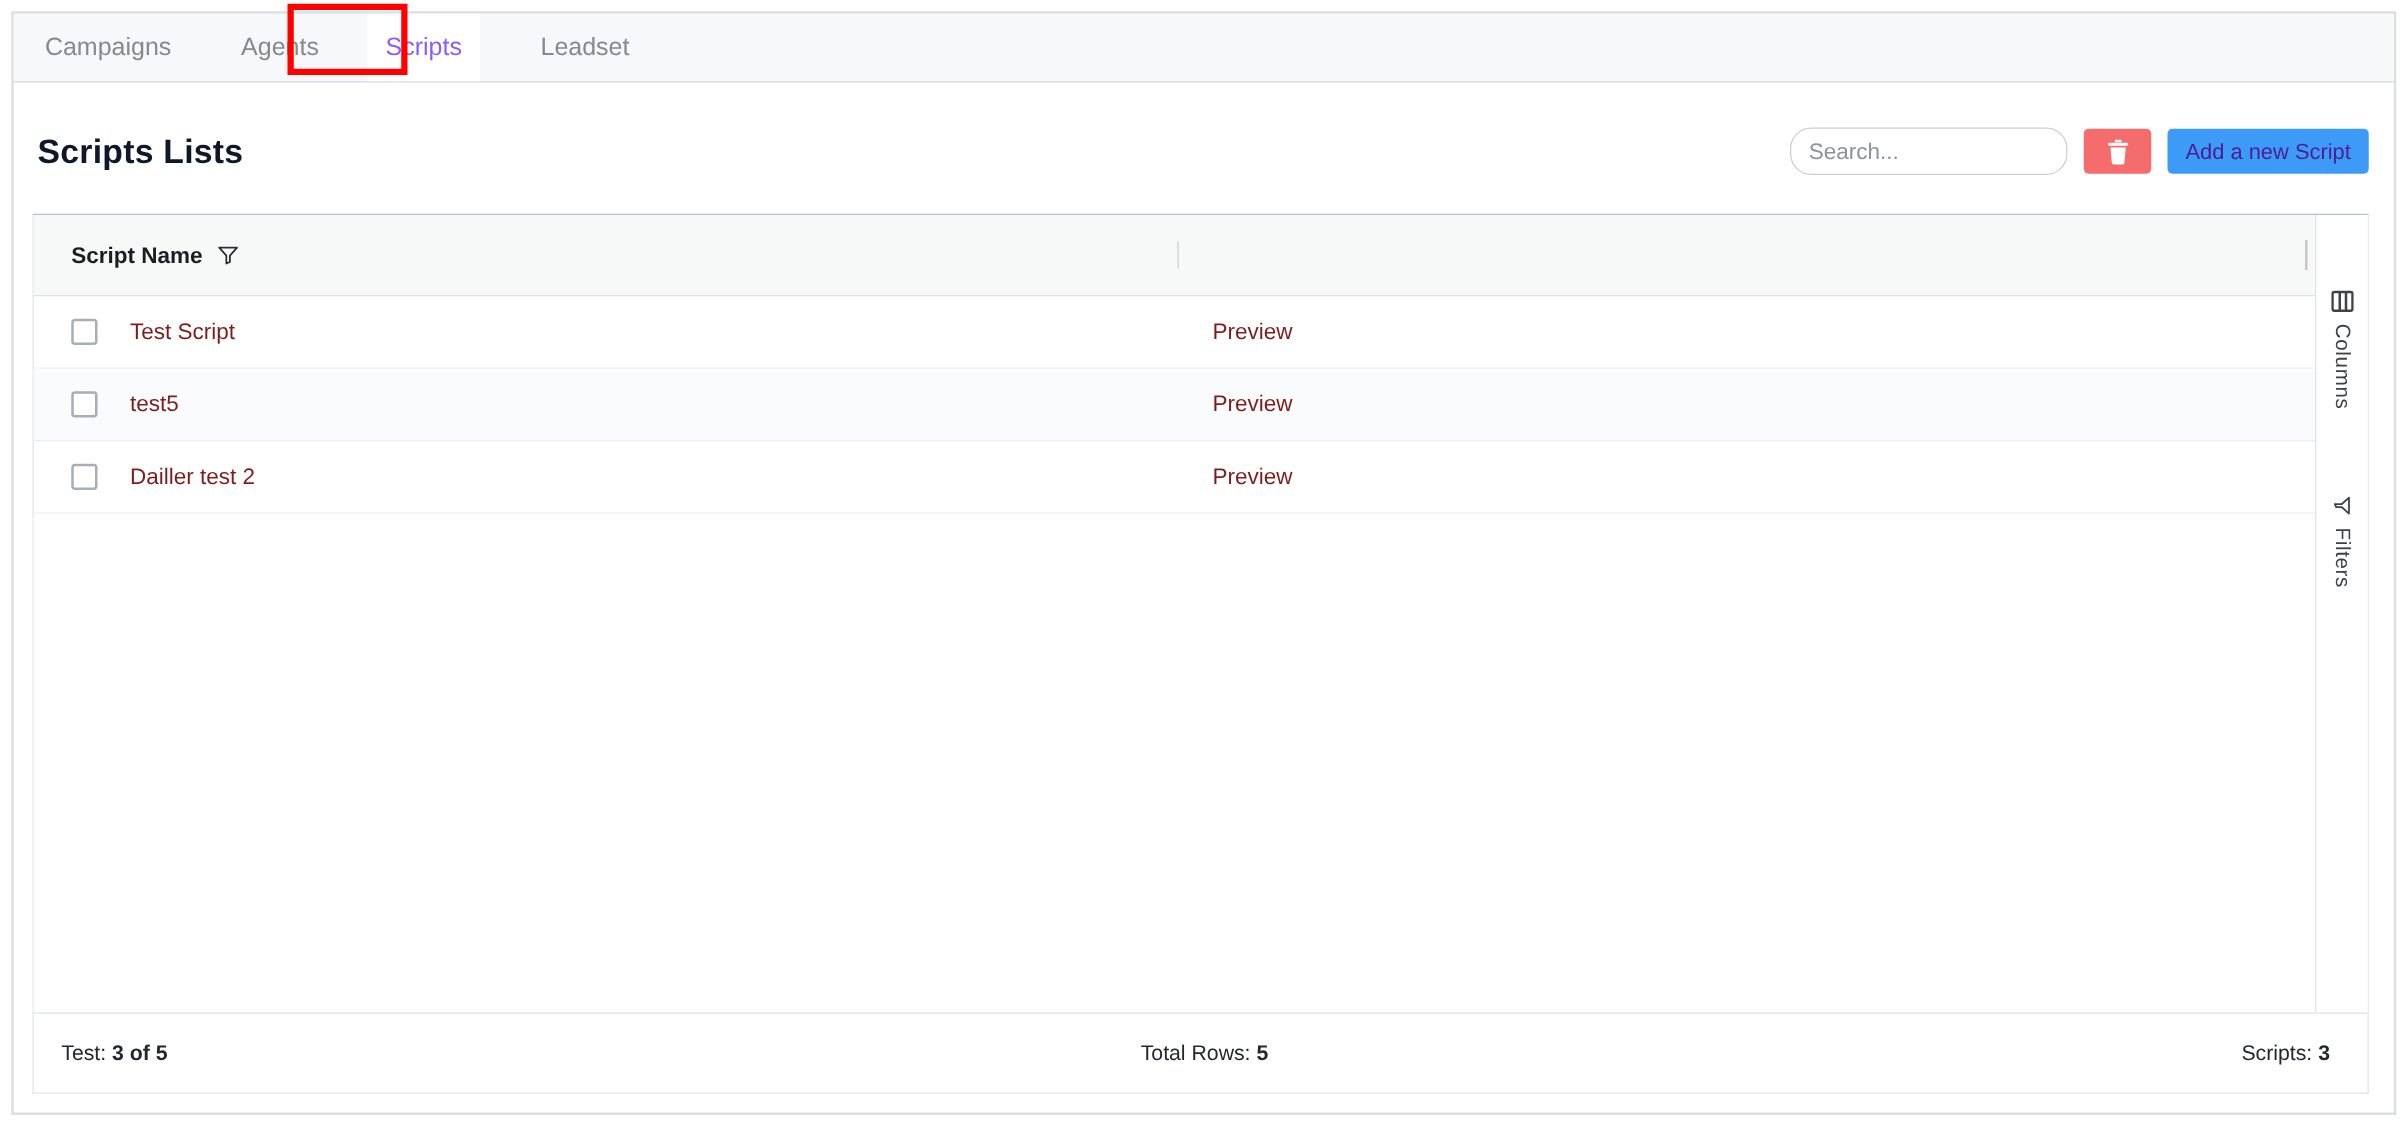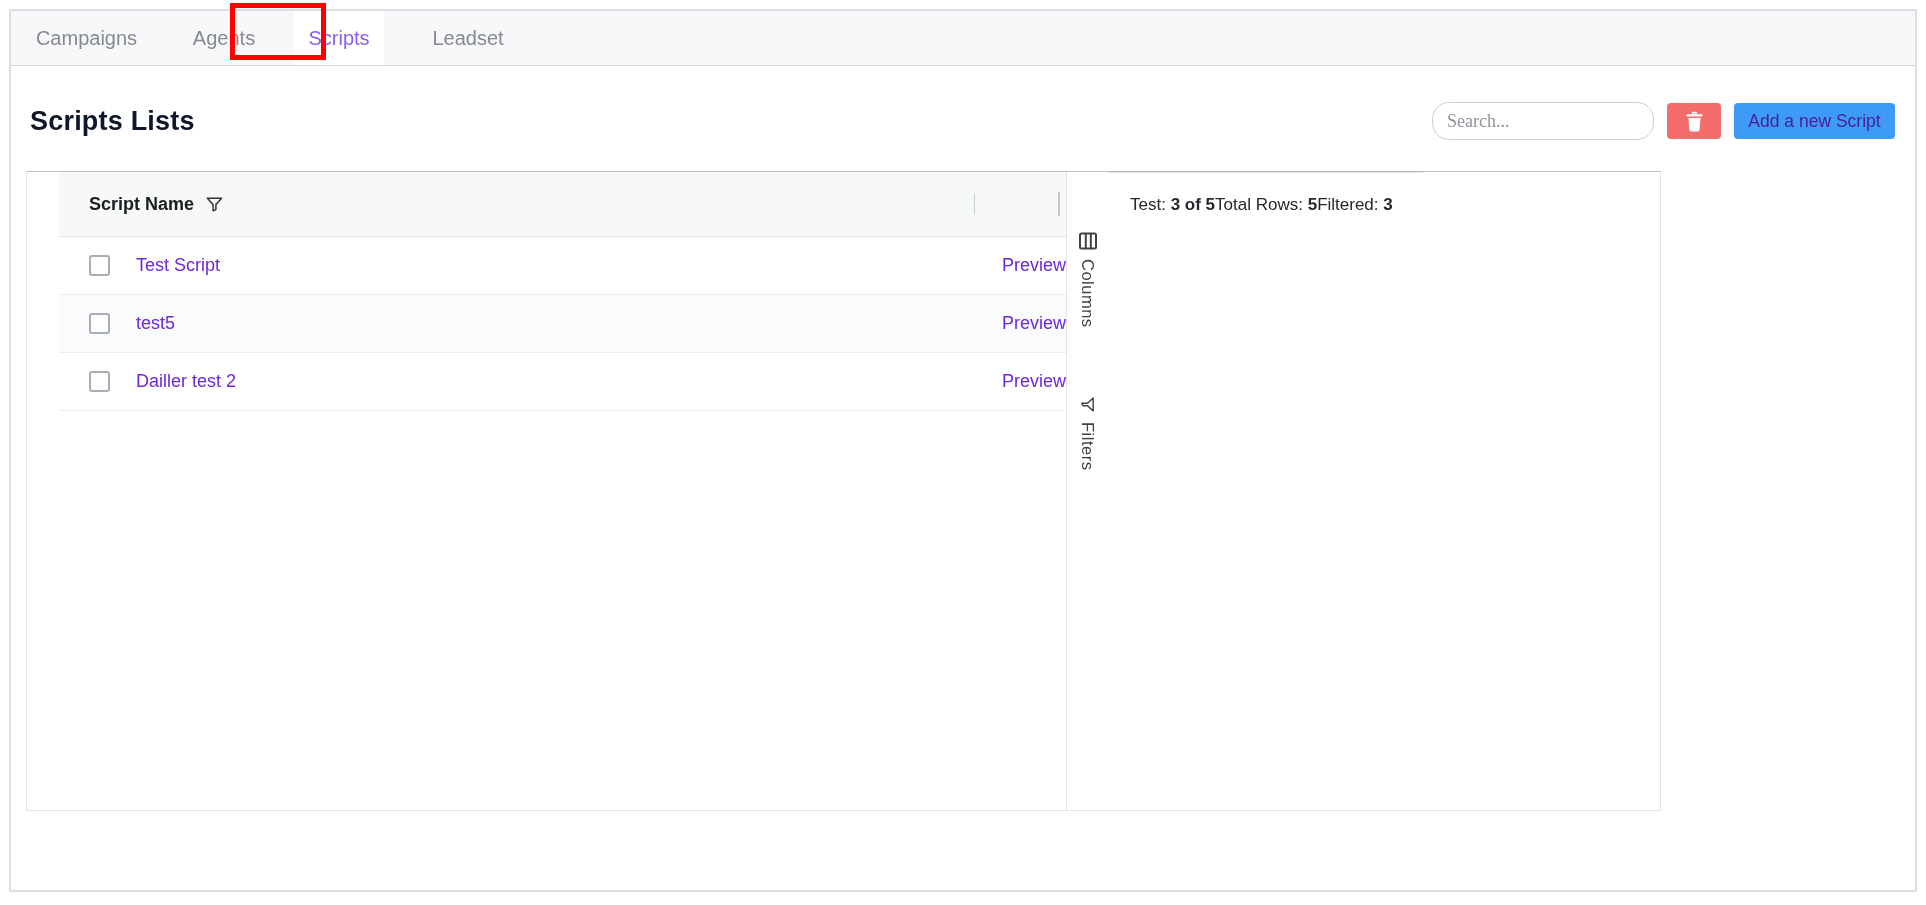--- a/index.html
+++ b/index.html
@@ -23,51 +23,51 @@
   .annotation-box { position:absolute; left:219px; top:-8px; width:96px; height:57px;
                     border:5px solid #ff0000; z-index:20; pointer-events:none; }
 
   
   .content-header { display:flex; align-items:center; justify-content:space-between;
                     margin:35px 20px 30px 19px; height:40px; }
   .page-title { font-size:27px; font-weight:bold; color:#0f172a; letter-spacing:0.2px; }
   .toolbar { display:flex; align-items:center; gap:13px; }
   .search-input { width:222px; height:38px; border:1px solid #c9ced3; border-radius:17px;
                   padding:0 14px; font-size:18px; color:#333; outline:none;
-                  font-family:Liberation Serif, serif; }
+                  font-family:Liberation Sans, sans-serif; }
   .search-input::placeholder { color:#8d9399; }
   .btn { height:36px; border:none; border-radius:4px; cursor:pointer;
          display:flex; align-items:center; justify-content:center;
          font-family:"Liberation Sans", sans-serif; }
   .btn-danger { width:54px; background:#f56c6c; }
   .btn-primary { width:161px; background:#3d9bf7; color:#4c1d95; font-size:17.5px; }
 
   
-  .grid-outer { margin:0 20px 0 15px; width:1635px;
+  .grid-outer { margin:0 20px 0 15px; width:1869px;
                 border:1px solid #e1e5e8; border-top:1px solid #b7bfc7;
-                display:flex; flex-direction:row; background:#fff;padding-left:32px; }
+                display:flex; flex-direction:column; background:#fff; }
   .grid-body { display:flex; height:638px; }
   .grid-main { flex:1; display:flex; flex-direction:column; min-width:0; }
 
   .grid-header { height:65px; background:#f7f8f8; border-bottom:1px solid #dfe3e6;
                  display:flex; align-items:center; position:relative; }
   .hcell { display:flex; align-items:center; font-size:18px; font-weight:bold; color:#1b1e21; }
   .hcell.c1 { width:915px; padding-left:30px; }
   .hcell.c2 { flex:1; padding-left:28px; }
   .col-divider { width:1px; height:22px; background:#c9ced3; position:absolute; left:915px; top:21px; }
   .resize-handle { width:2px; height:24px; background:#c3c8cd; position:absolute; right:6px; top:20px; }
   .filter-glyph { margin-left:11px; display:flex; align-items:center; }
 
   .grid-row { height:58px; border-bottom:1px solid #ebeef0; display:flex; align-items:center; }
   .grid-row.striped { background:#fafbfc; }
   .rcell1 { width:915px; display:flex; align-items:center; padding-left:30px; gap:26px; }
   .rcell2 { flex:1; padding-left:28px; }
   .checkbox { width:21px; height:21px; border:2px solid #a9aeb4; border-radius:3px;
               background:#fff; cursor:pointer; flex:none; }
-  .link { color:#6d28d9; font-size:18px; cursor:pointer; text-decoration:none; }
+  .link { color:#7f1d1d; font-size:18px; cursor:pointer; text-decoration:none; }
 
   .grid-filler { flex:1; background:#ffffff; }
 
   .grid-sidebar { width:42px; border-left:1px solid #dfe3e6; display:flex;
                   flex-direction:column; align-items:center; padding-top:60px; background:#fff; }
   .side-group { display:flex; flex-direction:column; align-items:center; cursor:pointer; }
   .side-group + .side-group { margin-top:68px; }
   .side-label { writing-mode:vertical-rl; font-size:16.5px; color:#3e4347;
                 margin-top:9px; letter-spacing:0.5px; }
   .side-icon { display:flex; }
@@ -177,17 +177,17 @@
             </svg>
           </span>
           <span class="side-label">Filters</span>
         </div>
       </div>
     </div>
 
     <div class="grid-footer">
       <div class="foot-item"><span>Test: </span><b>3 of 5</b></div>
       <div class="foot-item"><span>Total Rows: </span><b>5</b></div>
-      <div class="foot-item"><span>Filtered: </span><b>3</b></div>
+      <div class="foot-item"><span>Scripts: </span><b>3</b></div>
     </div>
   </div>
 
 </div>
 
 </body></html>

